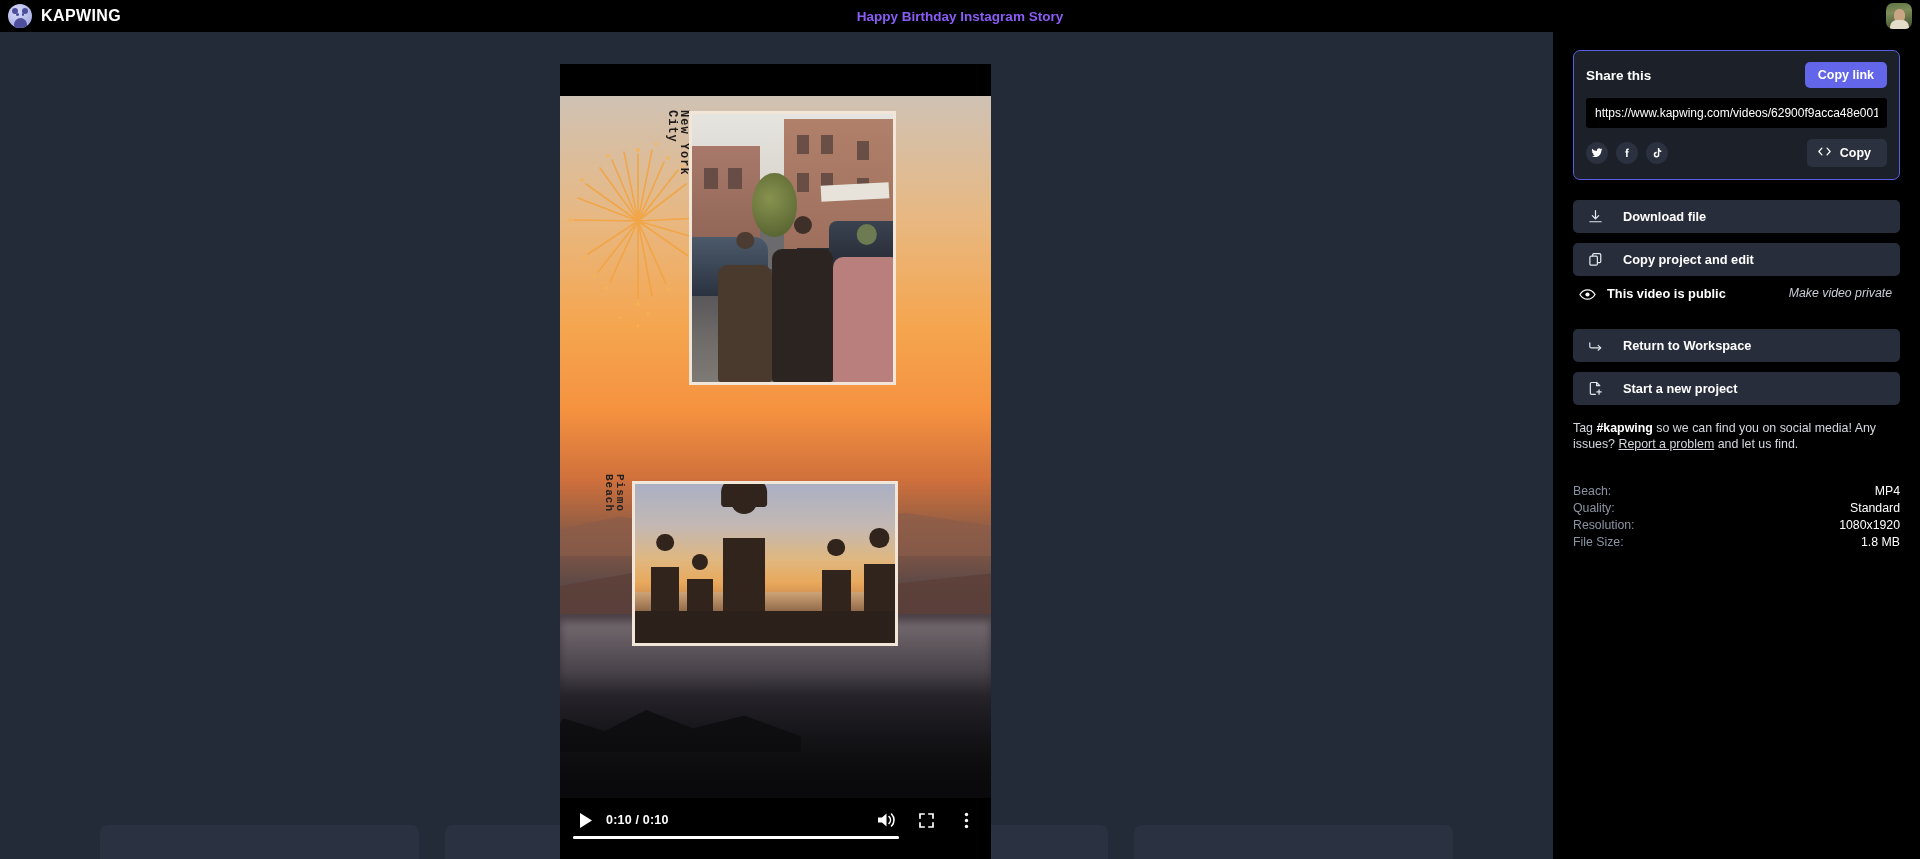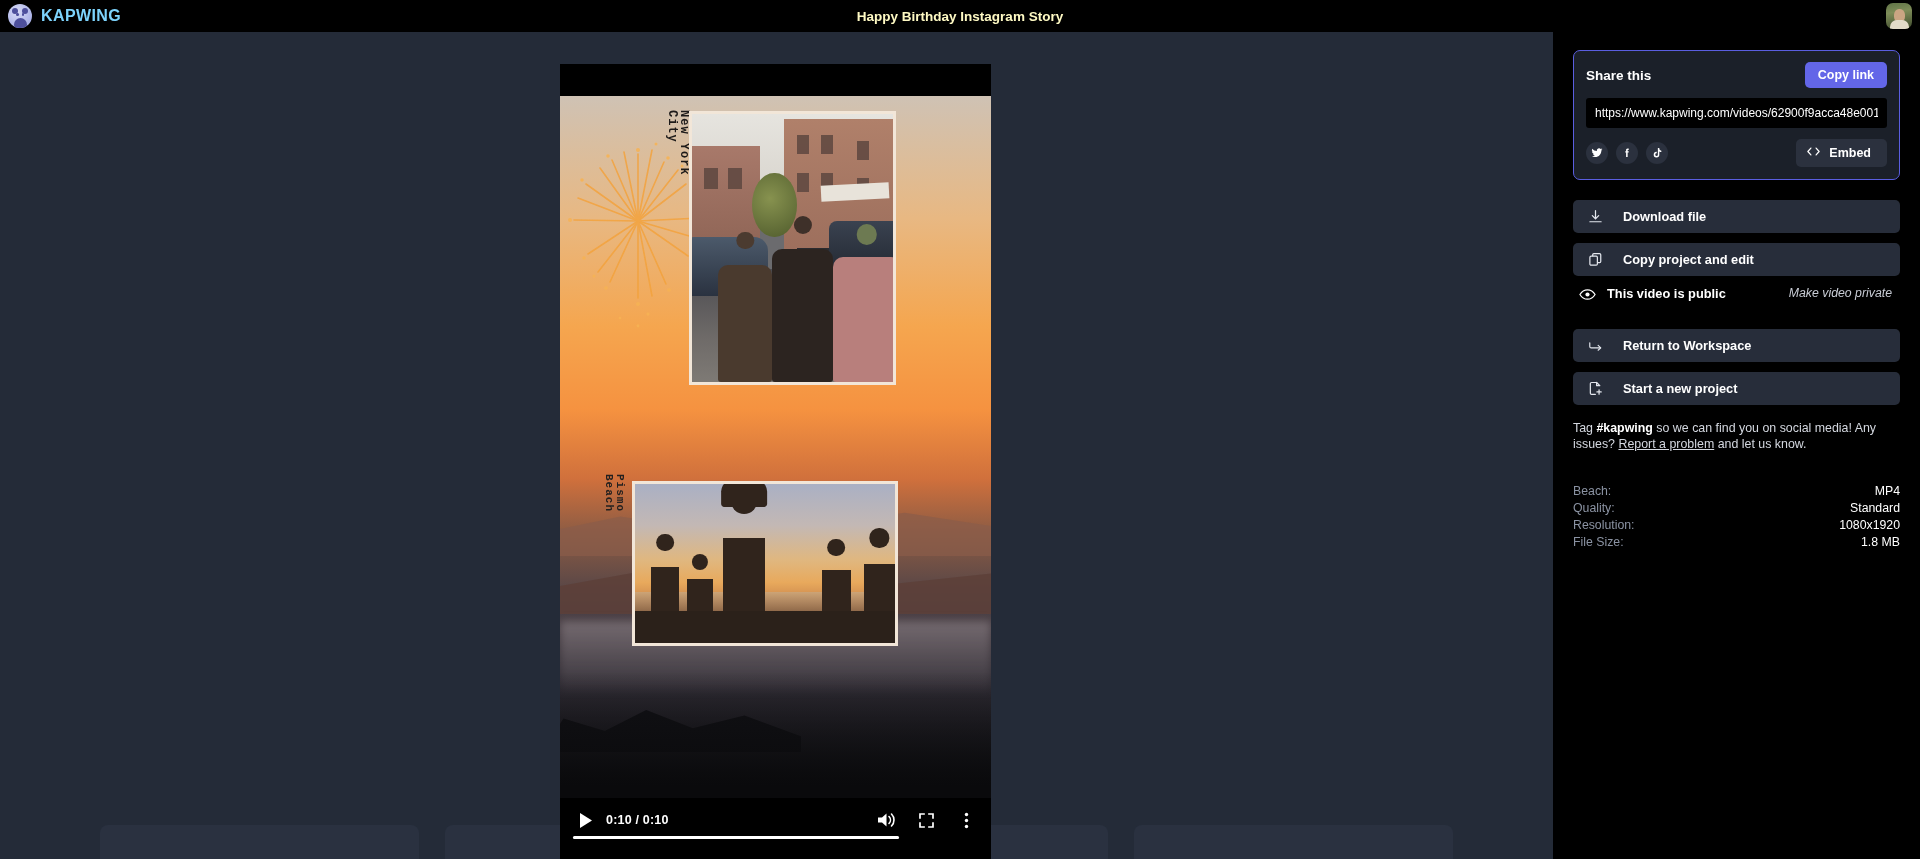--- a/index.html
+++ b/index.html
@@ -30,26 +30,26 @@
   }
   .bm-ear-l { width: 6px; height: 6px; left: 4px; top: 4px; }
   .bm-ear-r { width: 6px; height: 6px; right: 4px; top: 4px; }
   .bm-eye-l { width: 2.5px; height: 3px; left: 8px; top: 9px; }
   .bm-eye-r { width: 2.5px; height: 3px; right: 8px; top: 9px; }
   .bm-chin {
     width: 13px; height: 13px; border-radius: 50%;
     background: #f6f0a8; left: 5.5px; bottom: -3px;
   }
   .brand-name {
-    color: #7dd3fc; font-size: 16px; font-weight: bold;
+    color: #ffffff; font-size: 16px; font-weight: bold;
     letter-spacing: 0.4px;
   }
   .topbar-title {
     position: absolute; left: 0; right: 0; text-align: center;
-    color: #fef9c3; font-size: 13.5px; font-weight: 600;
+    color: #8b5cf6; font-size: 13.5px; font-weight: 600;
     pointer-events: none;
   }
   .avatar {
     position: absolute; right: 8px; top: 3px;
     width: 26px; height: 26px; border-radius: 7px;
     overflow: hidden;
     background: linear-gradient(170deg,#5f7346 0%,#7e8d59 35%,#3e4a2c 100%);
   }
   .avatar .av-face {
     position: absolute; left: 8px; top: 6px;
@@ -623,21 +623,21 @@
           </svg>
         </div>
       </div>
       <button class="embed-btn">
         <span>
           <svg width="13" height="11" viewBox="0 0 15 12" fill="none" stroke="#ffffff" stroke-width="1.4" stroke-linecap="round" stroke-linejoin="round">
             <polyline points="4.5,2 1,6 4.5,10"></polyline>
               <polyline points="10.5,2 14,6 10.5,10"></polyline>
           </svg>
         </span>
-        <span>Embed</span>
+        <span>Copy</span>
       </button>
     </div>
   </div>
 
   <div class="action-list">
 
 
     <div class="action-row">
       <span class="act-ico">
         <svg width="15" height="15" viewBox="0 0 16 16" fill="none" stroke="#e4e7ee" stroke-width="1.3" stroke-linecap="round" stroke-linejoin="round">
@@ -686,21 +686,21 @@
           <path d="M9.2 1.6H3.8A1.3 1.3 0 0 0 2.5 3v10a1.3 1.3 0 0 0 1.3 1.3h4"></path>
           <polyline points="9.2,1.6 12.6,5 9.2,5 9.2,1.6"></polyline>
           <path d="M11.8 9.4v4.6M9.5 11.7h4.6"></path>
         </svg>
       </span>
       <span class="act-label">Start a new project</span>
     </div>
   </div>
 
   <div class="tag-note">
-    <span>Tag </span><b>#kapwing</b><span> so we can find you on social media! Any issues? </span><a>Report a problem</a><span> and let us know.</span>
+    <span>Tag </span><b>#kapwing</b><span> so we can find you on social media! Any issues? </span><a>Report a problem</a><span> and let us find.</span>
   </div>
 
   <table class="meta-table">
     <tbody>
       <tr>
         <td class="k">Beach:</td>
         <td class="v">MP4</td>
       </tr>
       <tr>
         <td class="k">Quality:</td>

